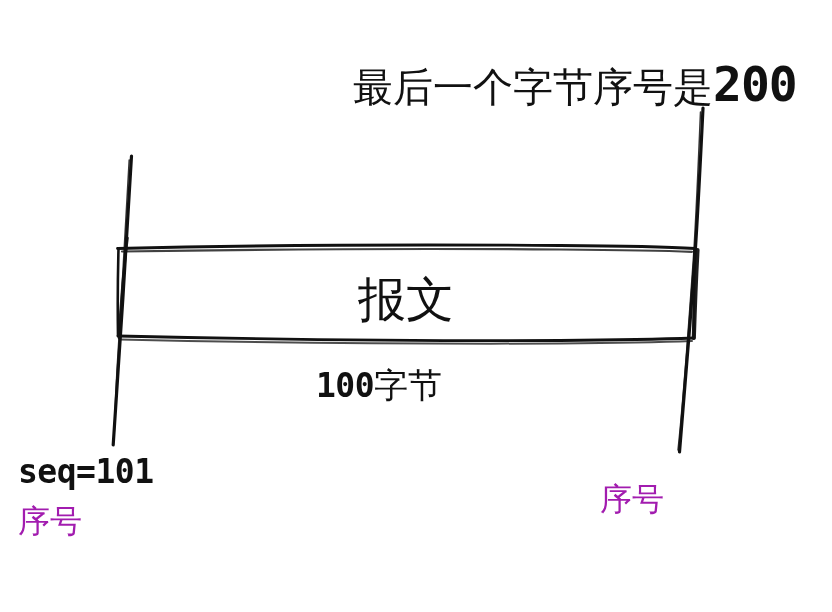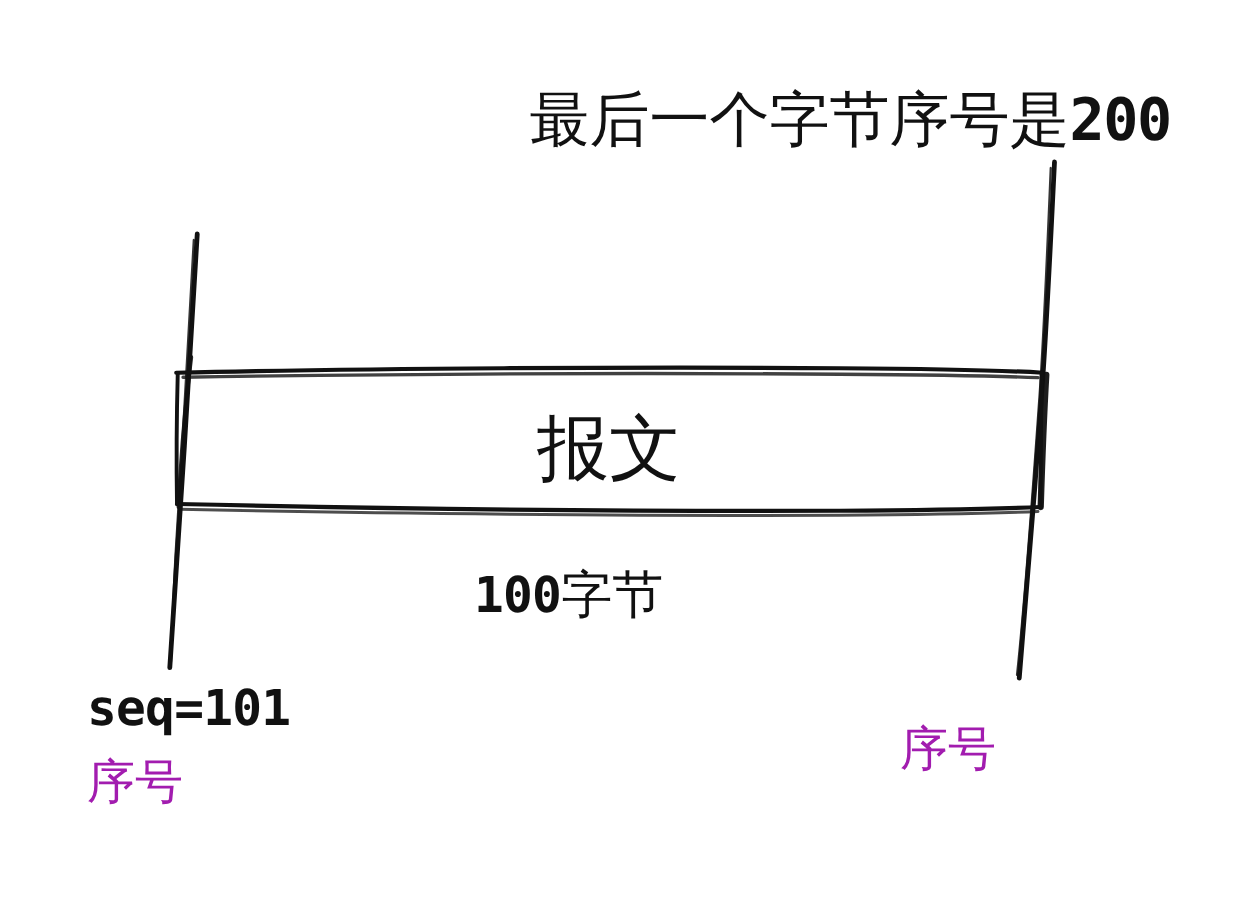--- a/index.html
+++ b/index.html
@@ -32,46 +32,46 @@
   #top-annotation {
     left: 353px;
     top: 60px;
     font-size: 40px;
     letter-spacing: 0px;
     font-family: "DejaVu Sans", "Liberation Sans", sans-serif;
   }
   #top-annotation .num {
     font-family: "DejaVu Sans Mono", "Liberation Mono", monospace;
     font-weight: bold;
-    font-size: 39px;
+    font-size: 48px;
     letter-spacing: -1px;
   }
   
   #segment-label {
     left: 0;
     top: 275px;
     width: 812px;
     text-align: center;
     font-size: 48px;
   }
   
   #length-label {
     left: 316px;
-    top: 380px;
+    top: 368px;
     font-size: 34px;
   }
   #length-label .num {
     font-family: "DejaVu Sans Mono", "Liberation Mono", monospace;
     font-weight: bold;
     font-size: 33px;
     letter-spacing: -0.5px;
   }
   
   .seq-group { position: absolute; }
-  #left-seq-group  { left: 18px;  top: 455px; margin-left: 40px; }
+  #left-seq-group  { left: 18px;  top: 455px; }
   #right-seq-group { left: 600px; top: 466px; }
   .seq-value {
     font-family: "DejaVu Sans Mono", "Liberation Mono", monospace;
     font-weight: bold;
     font-size: 33px;
     letter-spacing: -0.5px;
     line-height: 1;
     display: block;
     color: #111111;
   }

